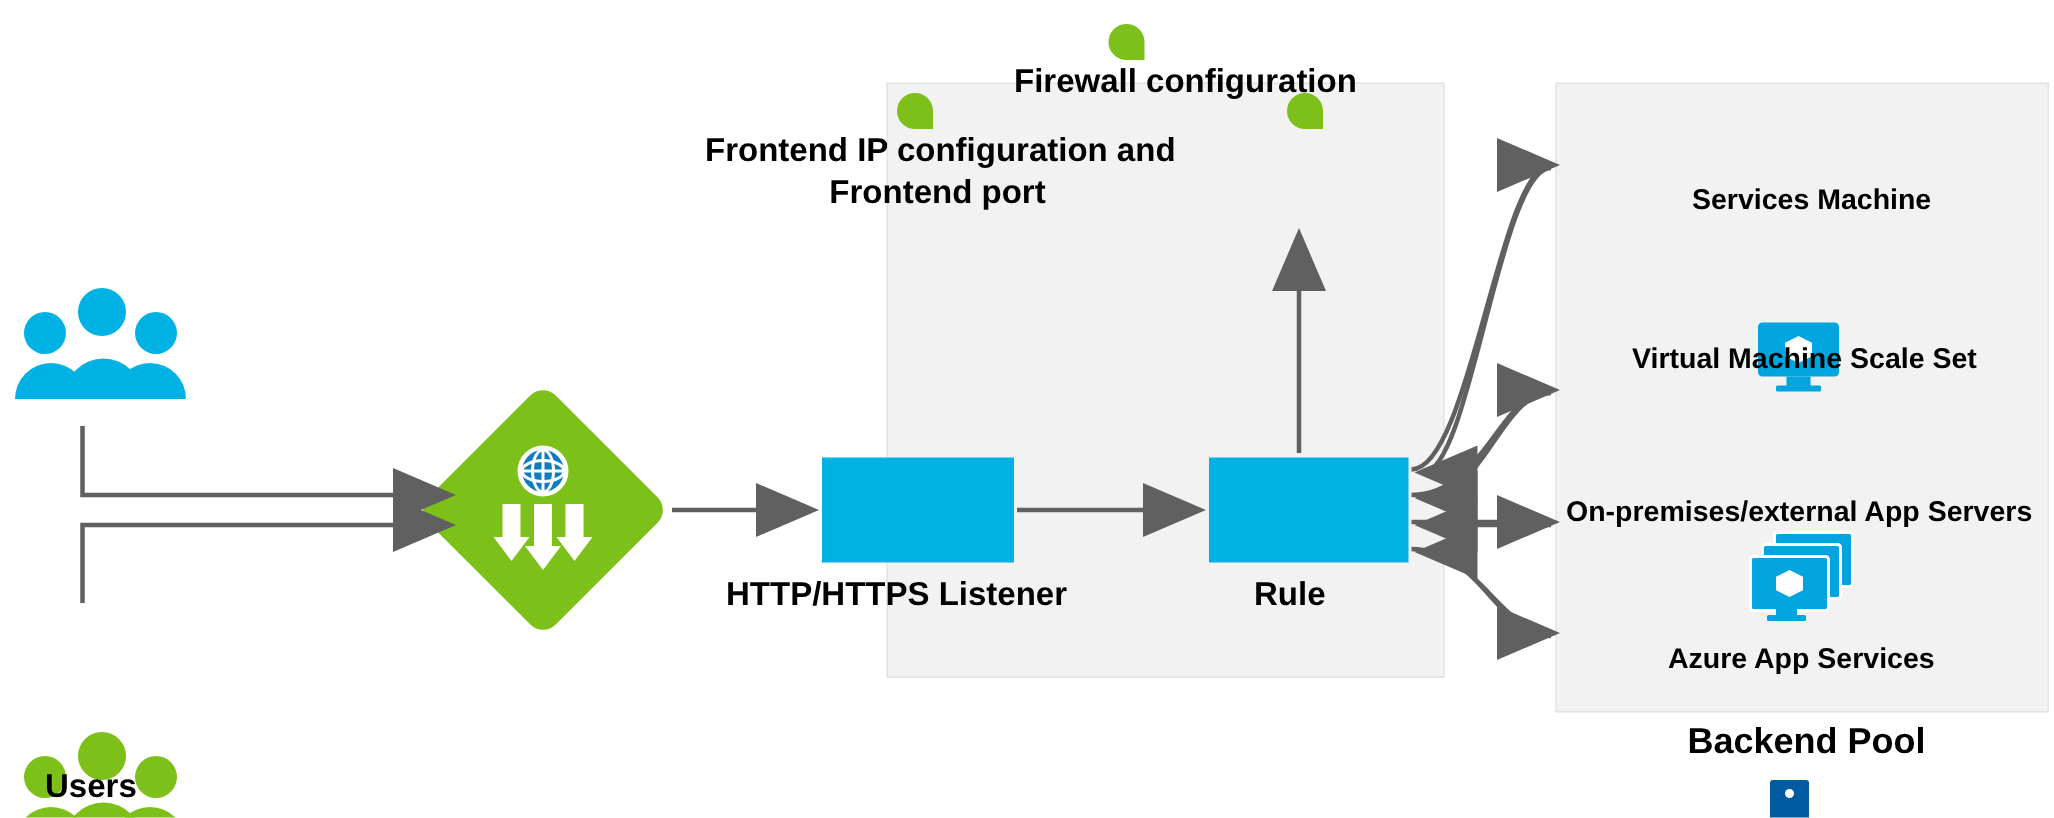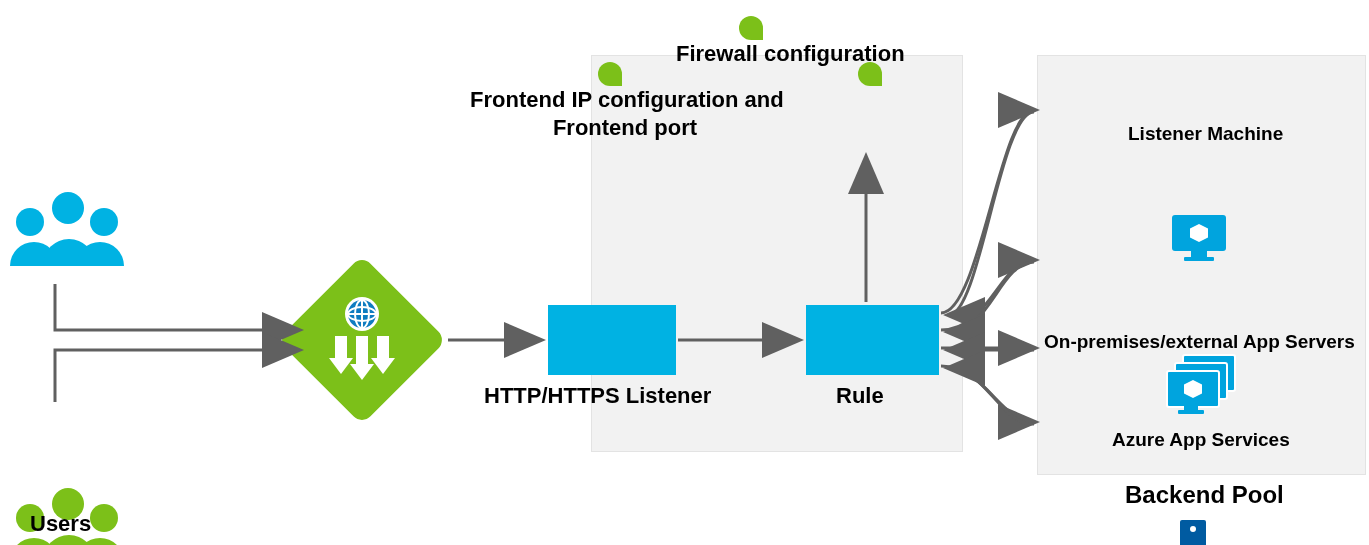--- a/index.html
+++ b/index.html
@@ -169,31 +169,32 @@
   <div class="abs label bold" style="left:836px; top:382px;text-align:right;">Rule</div>
 
 
   <div class="abs vm-icon" style="left:1172px; top:67px;">
     <div class="screen">
         <div class="cube"></div>
       </div>
     <div class="stand"></div>
       <div class="base"></div>
   </div>
-  <div class="abs label small bold" style="left:1128px; top:122px;">Listener Machine</div>
+  <div class="abs label small bold" style="left:1128px; top:122px;">Services Machine</div>
 
   <div class="abs vmss-icon" style="left:1166px; top:160px;">
     <div class="screen3"></div>
     <div class="screen2"></div>
     <div class="screen">
         <div class="cube"></div>
       </div>
     <div class="stand"></div>
       <div class="base"></div>
   </div>
+  <div class="abs label small bold" style="left:1088px; top:228px;">Virtual Machine Scale Set</div>
 
   <div class="abs server-icon" style="left:1172px; top:268px;">
     <div class="tower"></div>
     <div class="dot"></div>
 
   </div>
   <div class="abs label small bold" style="left:1044px; top:330px;">On-premises/external App Servers</div>
 
   <div class="abs label bold" style="left:1125px; top:480px; font-size:24px;">Backend Pool</div>
 

